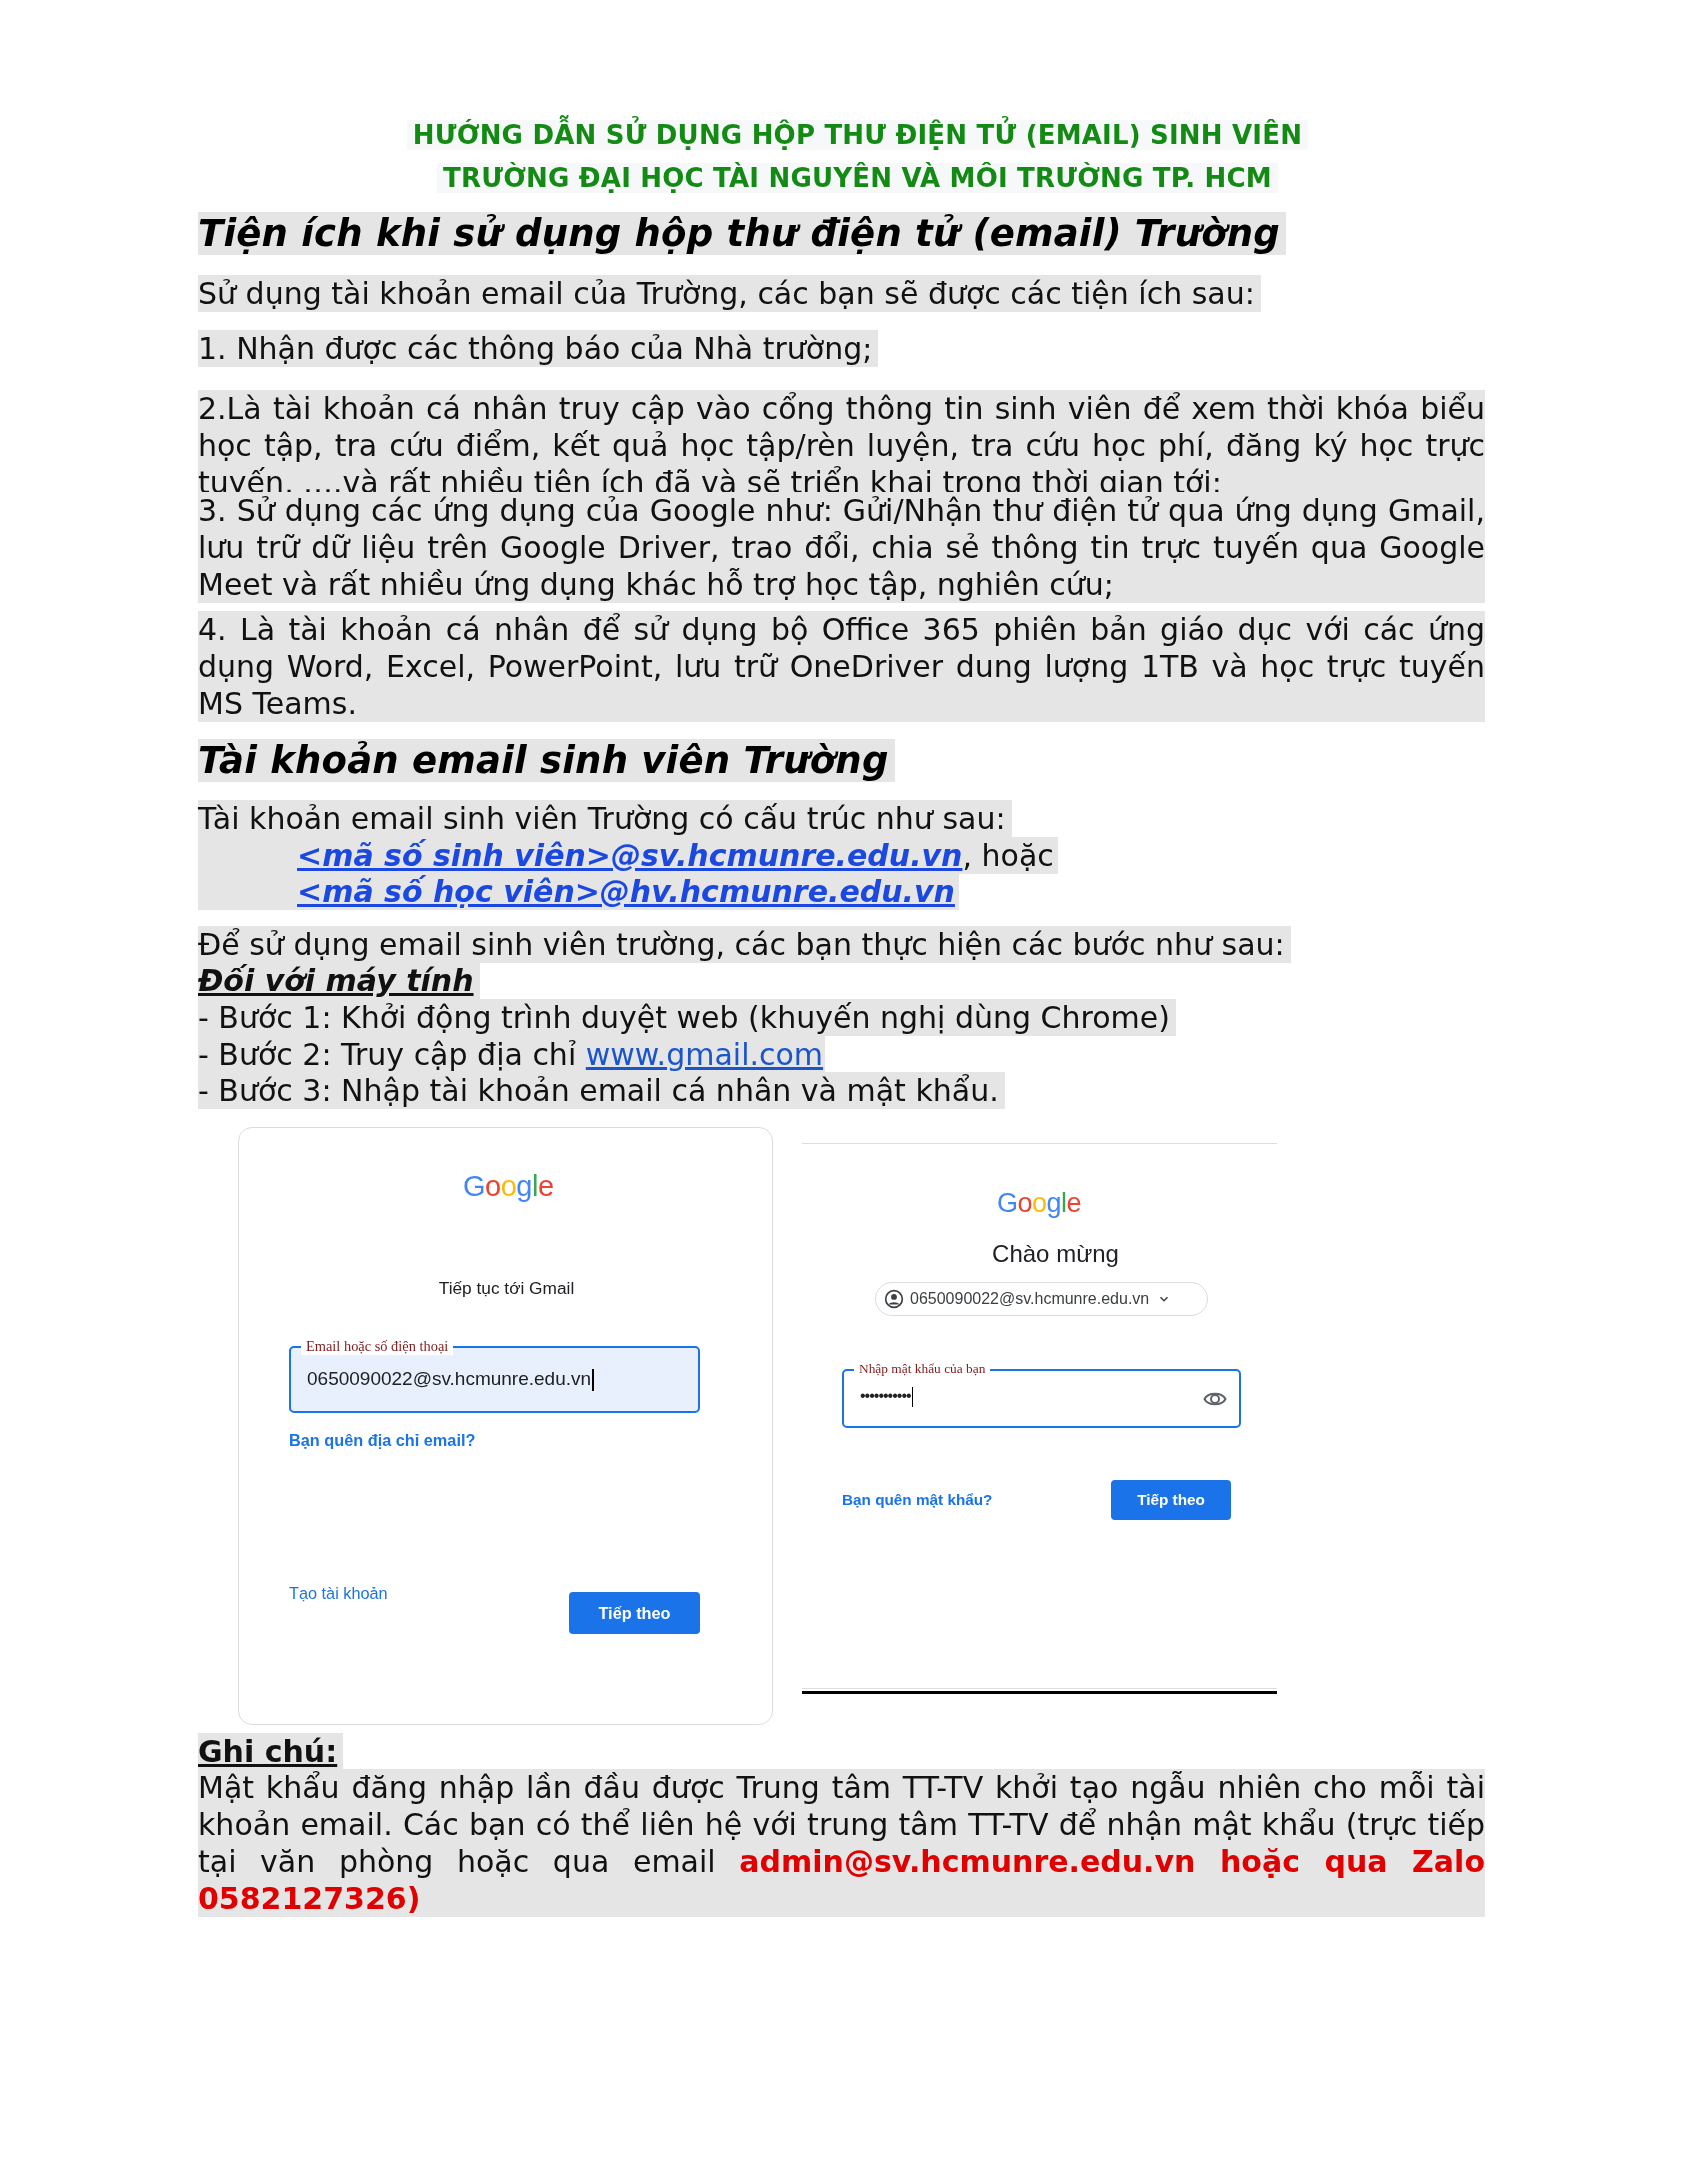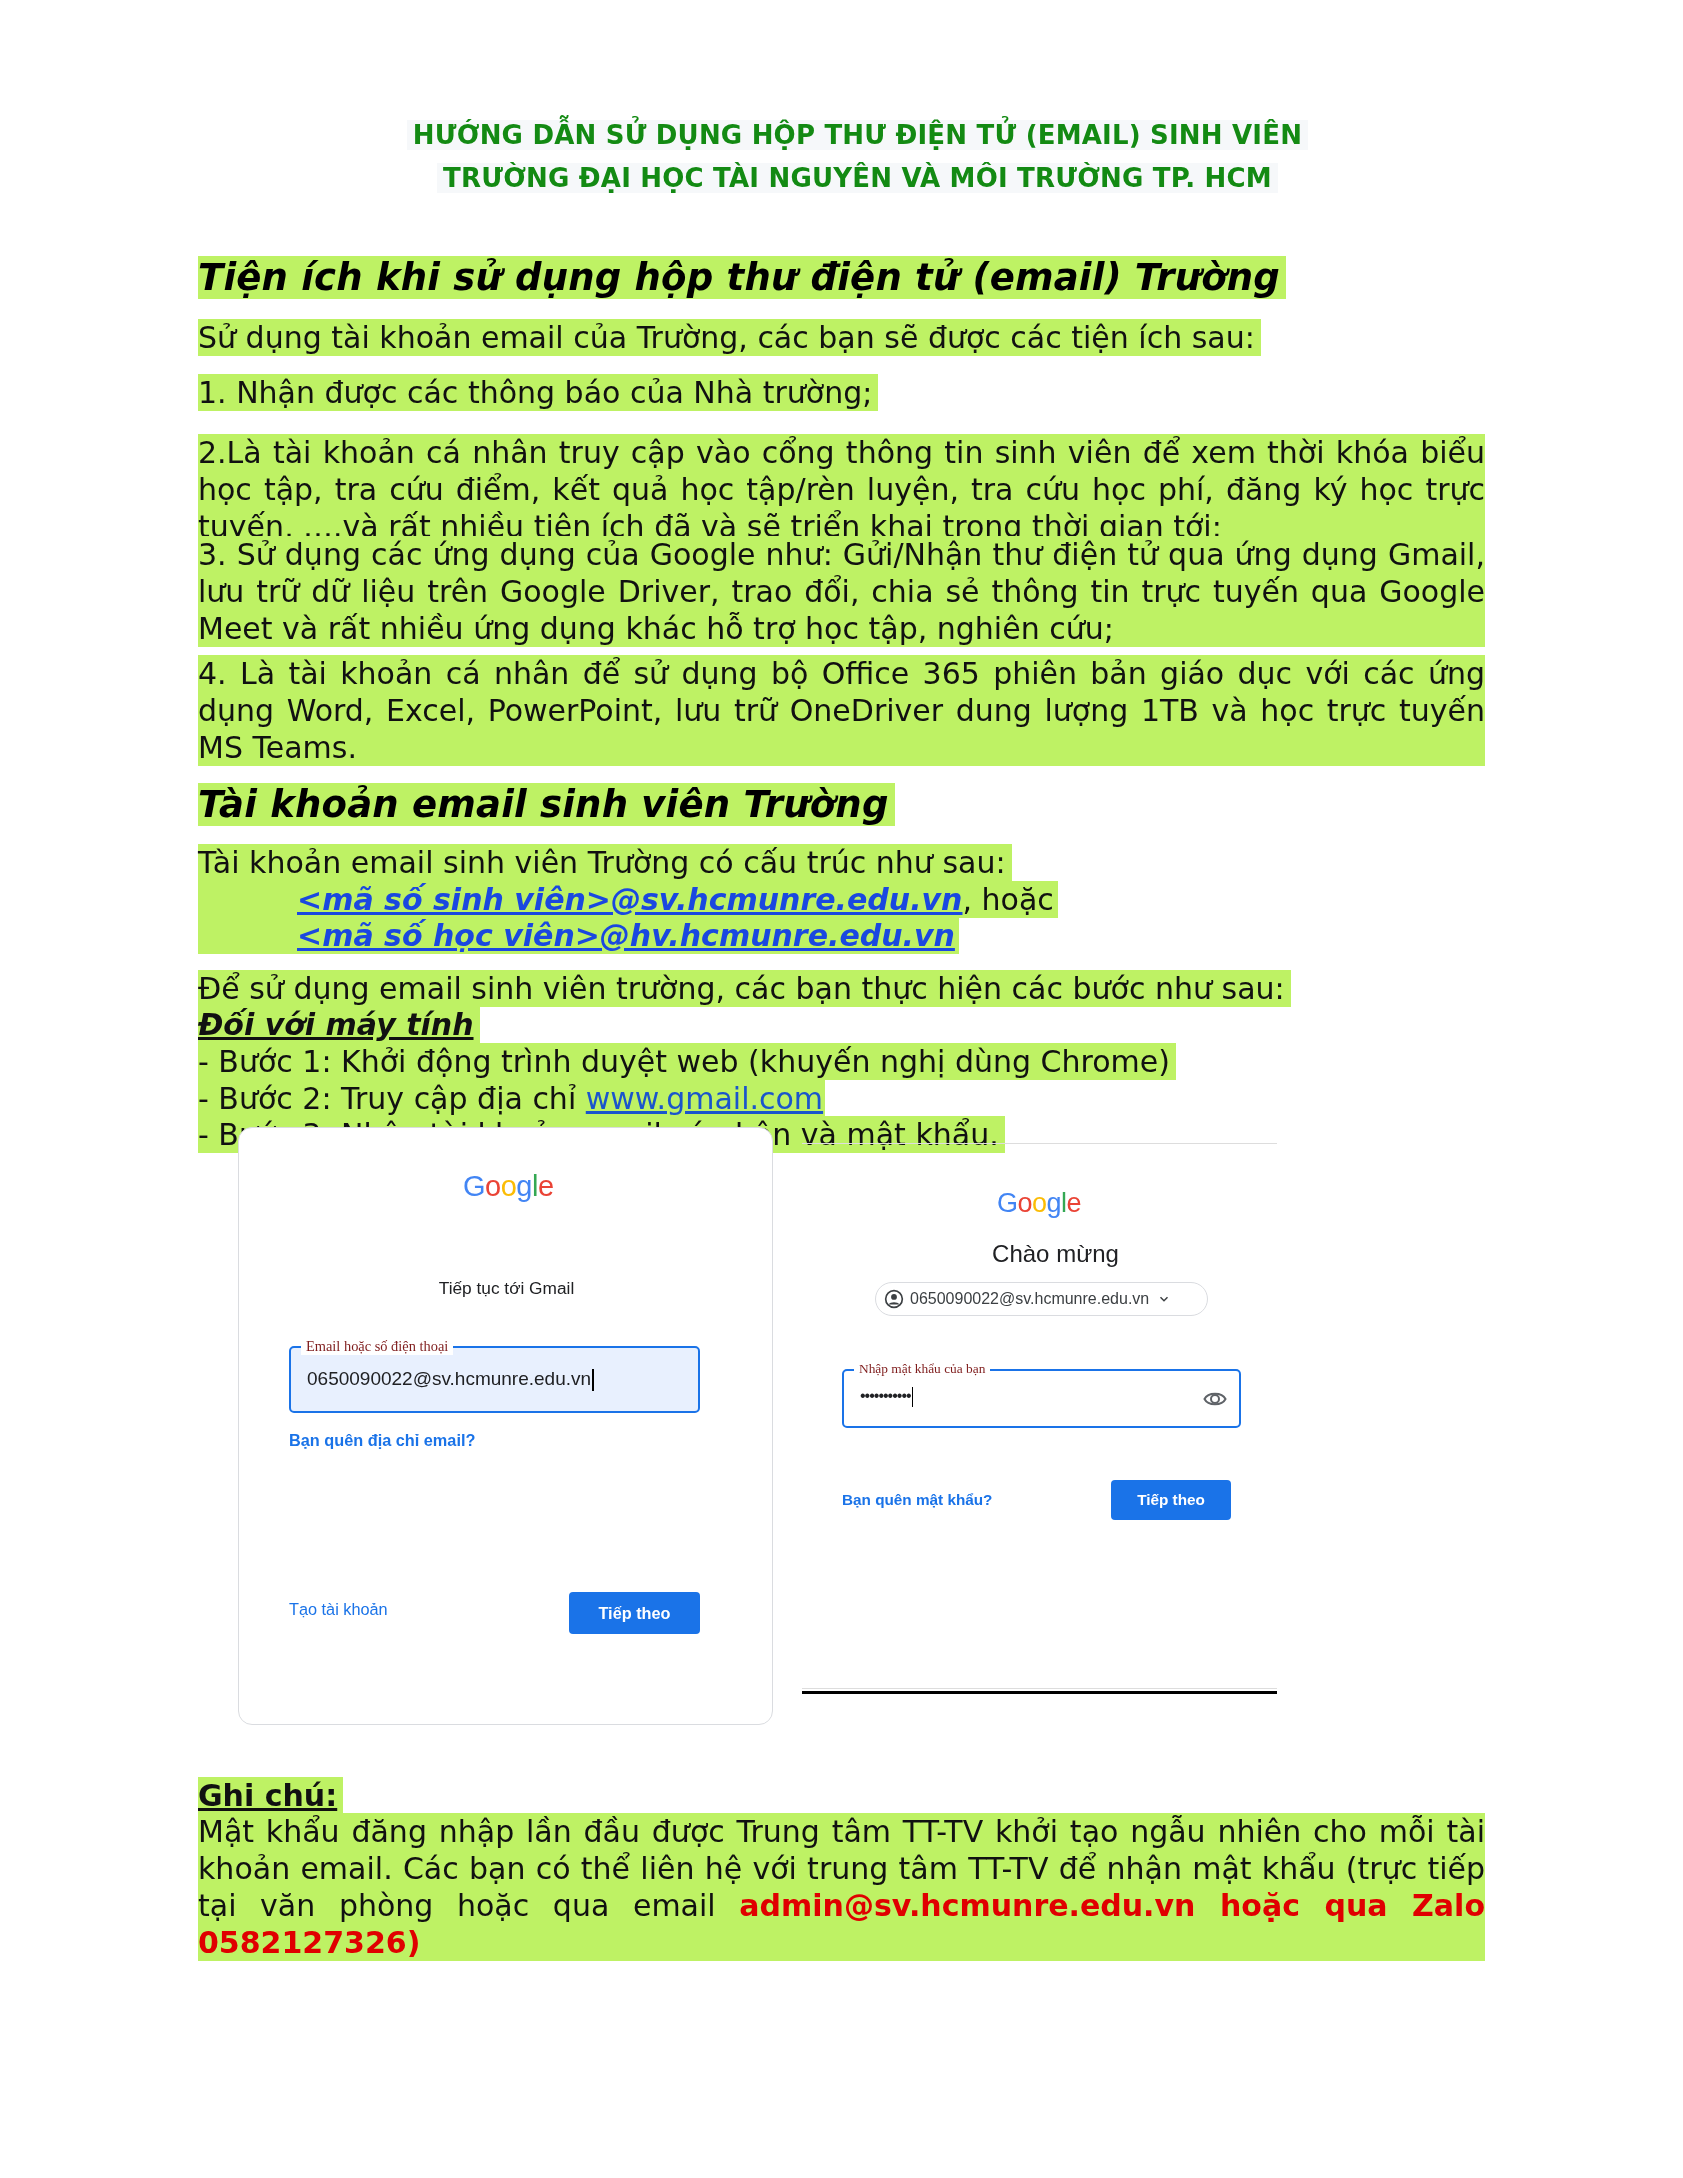--- a/index.html
+++ b/index.html
@@ -1,19 +1,19 @@
 <!DOCTYPE html>
 <html><head>
 <meta charset="utf-8">
 <style>
   html, body { margin: 0; padding: 0; background: #ffffff; }
   body { width: 1683px; height: 2178px; position: relative; overflow: hidden;
          font-family: "DejaVu Sans", sans-serif; color: #111; }
   .abs { position: absolute; }
-  .hl { background: #bef264; margin-top: 44px; }
+  .hl { background: #e5e5e5; }
 
   
   .title { left: 16px; width: 1683px; text-align: center; color: #138a13;
            font-family: "DejaVu Sans", sans-serif; font-weight: bold; font-size: 26px;
            letter-spacing: 0.2px; line-height: 44px; }
   .title span { background: #f6f8fa; padding: 0 6px; }
 
   .h2 { font-family: "DejaVu Sans", sans-serif; font-weight: bold; font-style: italic;
         font-size: 37px; color: #000; letter-spacing: 0.2px; }
   .justify { text-align: justify; text-align-last: left; }
@@ -101,21 +101,21 @@
   <div class="abs g-field" style="left:50px; top:218px; width:411px; height:67px; background:#e8f0fe;">
     <div class="g-field-label">Email hoặc số điện thoại</div>
     <div class="g-field-value" style="top:20px;">
       <span>0650090022@sv.hcmunre.edu.vn</span><span class="caret"></span>
     </div>
   </div>
 
   <div class="abs g-link" style="left:50px; top:303px;">Bạn quên địa chỉ email?</div>
 
 
-  <div class="abs g-link" style="left:50px; top:472px; font-weight:500;">Tạo tài khoản</div>
+  <div class="abs g-link" style="left:50px; top:456px; font-weight:500;">Tạo tài khoản</div>
 
   <div class="abs g-btn" style="left:330px; top:464px; width:131px; height:42px; line-height:42px;">Tiếp theo</div>
 </div>
 
 <div class="abs" style="left:802px; top:1143px; width:475px; height:1px; background:#dddddd;"></div>
 
 <div class="abs" style="left:802px; top:1143px; width:475px; height:554px; font-family:'Liberation Sans', sans-serif;">
   <div class="abs g-logo" style="left:195px; top:45px; font-size:27px;">
     <span class="b">G</span><span class="r">o</span><span class="y">o</span><span class="b">g</span><span class="g">l</span><span class="r">e</span>
   </div>

